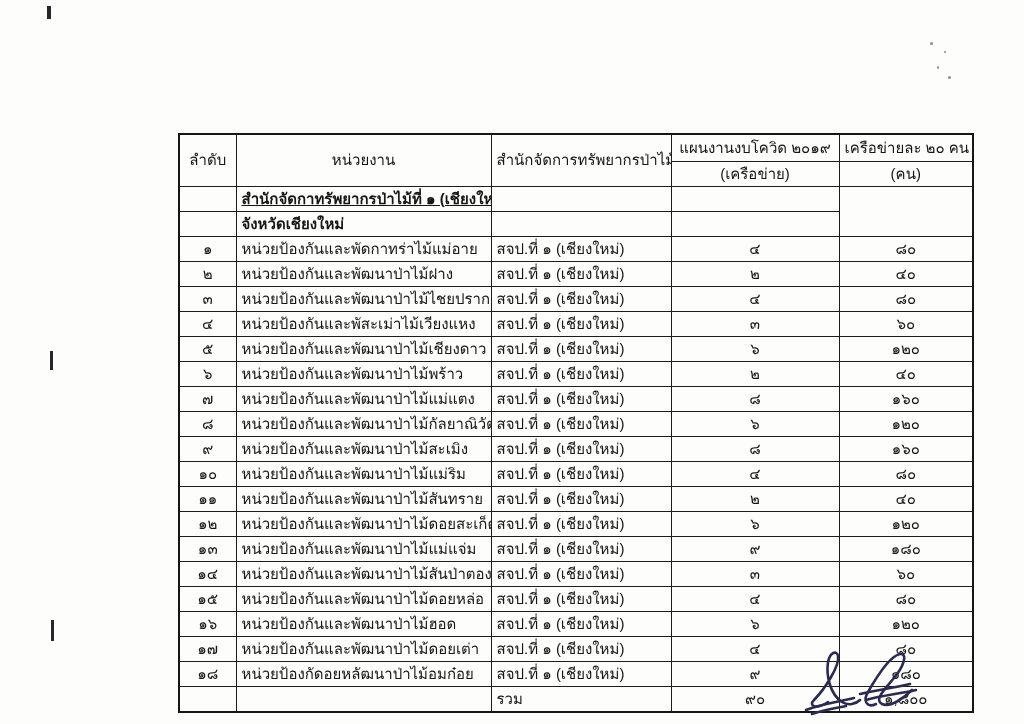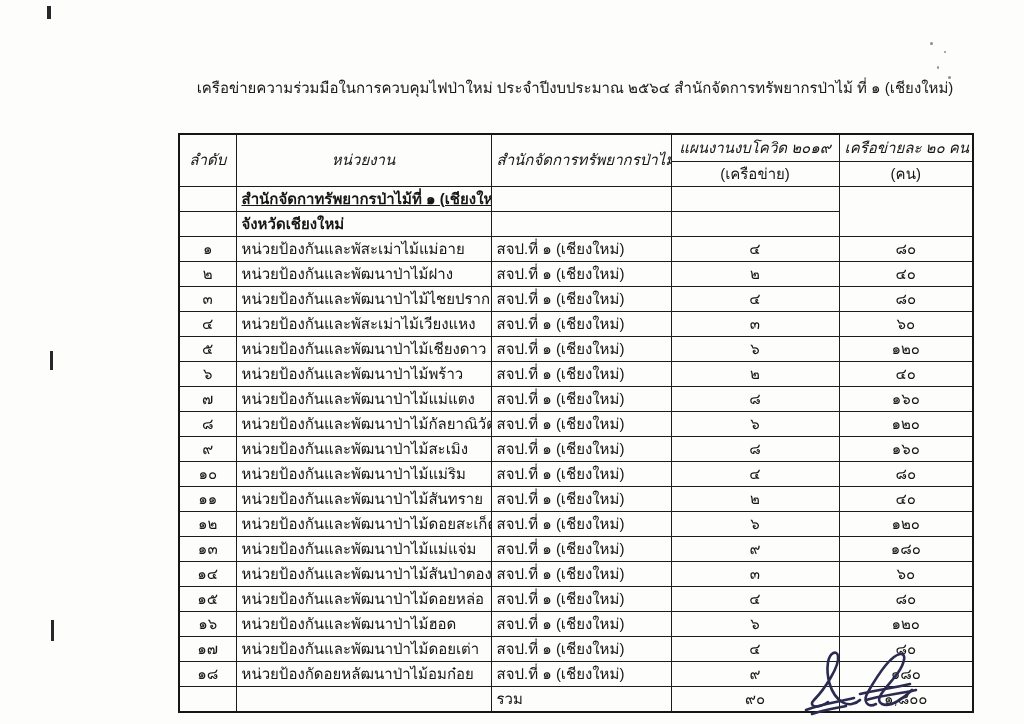--- a/index.html
+++ b/index.html
@@ -20,21 +20,21 @@
     border-collapse:collapse; table-layout:fixed;
     font-size:15px;
   }
   table.main th, table.main td {
     border:1.5px solid #1c1c1c;
     padding:0 5px;
     font-weight:normal;
     overflow:hidden; white-space:nowrap;
   }
   table.main { border:2px solid #161616; }
-  tr.hdr-top  { height:27px;font-style:italic; }
+  tr.hdr-top  { height:27px; }
   tr.hdr-sub  { height:25px; }
   tr.body-row { height:23px; }
   .c-no    { text-align:center; }
   .c-unit  { text-align:left; }
   .c-office{ text-align:left;margin-left:43px; }
   .c-num   { text-align:center; }
   th { text-align:center; }
   .section1 td.c-unit { font-weight:bold; text-decoration:underline; }
   .section2 td.c-unit { font-weight:bold;margin-top:44px; }
   .total-label { text-align:left; }
@@ -49,21 +49,20 @@
   .dot2 { left:944px; top:51px; width:2px; height:2px; }
   .dot3 { left:937px; top:66px; width:2px; height:3px; }
   .dot4 { left:948px; top:76px; width:3px; height:3px; }
 
   .signature { position:absolute; left:798px; top:646px; width:140px; height:78px; }
 </style>
 </head>
 <body>
 
 <div class="title-block">
-  <div class="title-line">เครือข่ายความร่วมมือในการควบคุมไฟป่าใหม่ ประจำปีงบประมาณ ๒๕๖๔ สำนักจัดการทรัพยากรป่าไม้ ที่ ๑ (เชียงใหม่)</div>
 </div>
 
 <table class="main">
   <colgroup>
     <col style="width:57px">
       <col style="width:255px">
       <col style="width:180px">
       <col style="width:168px">
       <col style="width:134px">
   </colgroup>
@@ -89,21 +88,21 @@
     </tr>
     <tr class="body-row section2">
       <td class="c-no"></td>
       <td class="c-unit">จังหวัดเชียงใหม่</td>
       <td></td>
       <td></td>
     </tr>
 
     <tr class="body-row">
       <td class="c-no">๑</td>
-      <td class="c-unit">หน่วยป้องกันและพัสะเม่าไม้แม่อาย</td>
+      <td class="c-unit">หน่วยป้องกันและพัดกาทร่าไม้แม่อาย</td>
       <td class="c-office">สจป.ที่ ๑ (เชียงใหม่)</td>
       <td class="c-num">๔</td>
       <td class="c-num">๘๐</td>
     </tr>
     <tr class="body-row">
       <td class="c-no">๒</td>
       <td class="c-unit">หน่วยป้องกันและพัฒนาป่าไม้ฝาง</td>
       <td class="c-office">สจป.ที่ ๑ (เชียงใหม่)</td>
       <td class="c-num">๒</td>
       <td class="c-num">๔๐</td>

